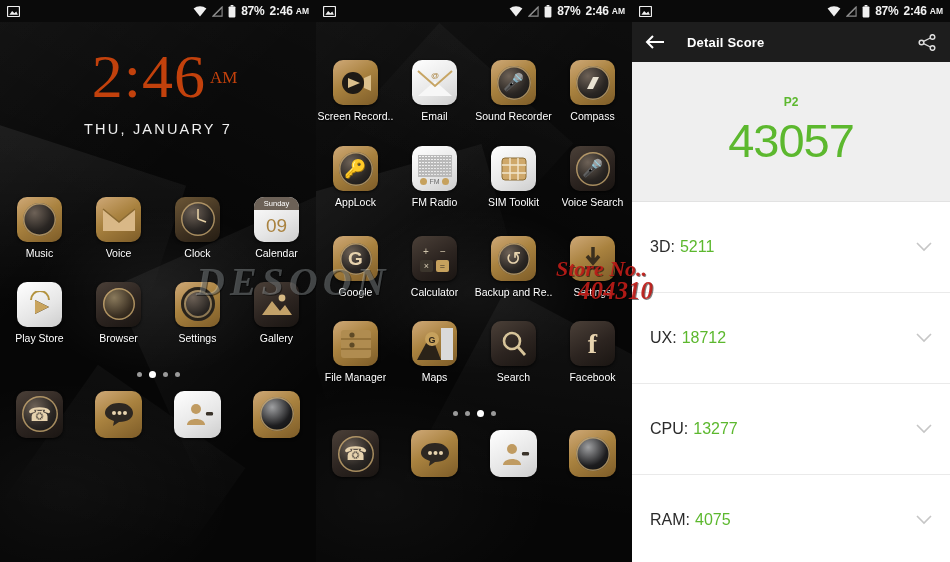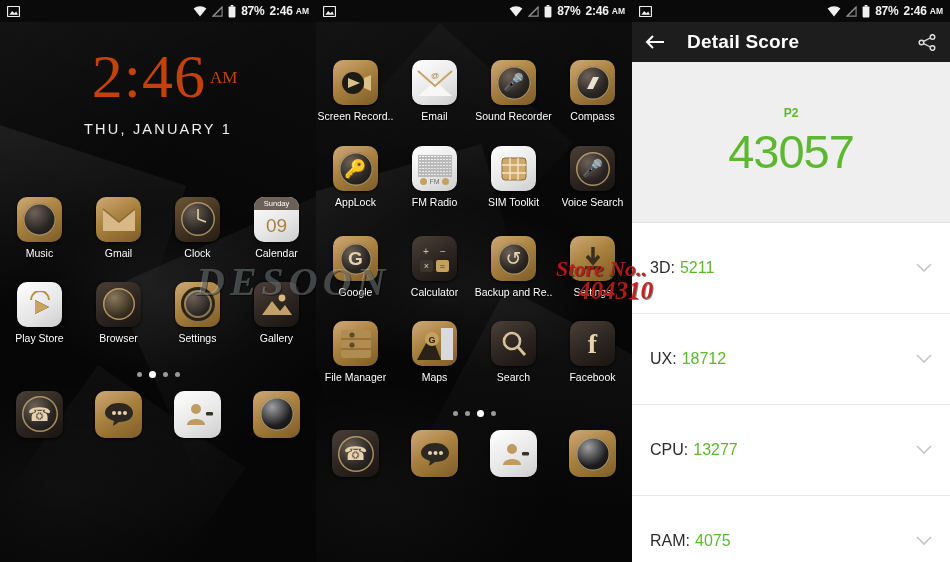--- a/index.html
+++ b/index.html
@@ -122,24 +122,24 @@
     font-weight: bold; font-style: italic;
     text-shadow: 1px 1px 0 rgba(0,0,0,.5);
     white-space: nowrap; line-height: 1.02;
   }
 
   
   .appbar {
     height: 40px; background: #1d1d1d; color: #fff;
     display: flex; align-items: center; padding: 0 13px;
   }
-  .appbar-title { font-size: 19px; font-weight: bold; margin-left: 22px; letter-spacing: .2px; }
+  .appbar-title { font-size: 13px; font-weight: bold; margin-left: 22px; letter-spacing: .2px; }
   .appbar-spacer { flex: 1; }
   .scorecard {
-    background: #efefef; height: 161px;
+    background: #efefef; height: 140px;
     display: flex; flex-direction: column; align-items: center; justify-content: center;
     border-bottom: 1px solid #e2e2e2;
   }
   .device { font-size: 12px; font-weight: bold; color: #5cb82e; margin-bottom: 4px; }
   .total { font-size: 47px; color: #5cb82e; font-weight: 400; letter-spacing: -1px; }
   .srow {
     height: 91px; background: #fff;
     border-bottom: 1px solid #eaeaea;
     display: flex; align-items: center; padding: 0 18px;
   }
@@ -189,38 +189,38 @@
         <span class="sb-text">87%</span>
         <span class="sb-text">2:46</span>
         <span class="sb-ampm">AM</span>
       </div>
     </div>
 
     <div class="clockwrap">
       <div class="clock-time">
         <span>2:46</span><span class="clock-ampm">AM</span>
       </div>
-      <div class="clock-date">THU, JANUARY 1</div>
+      <div class="clock-date">THU, JANUARY 7</div>
     </div>
 
     <div class="grid" style="margin-top:54px;">
       <div class="cell">
         <div class="appicon s-gold">
           <div class="disc" style="width:33px;height:33px;"></div>
         </div>
         <div class="applabel">Music</div>
       </div>
       <div class="cell">
         <div class="appicon s-gold">
           <svg width="34" height="26" viewBox="0 0 34 26">
               <path d="M1 25 L1 3 L17 16 L33 3 L33 25 Z" fill="#d9b887"></path>
               <path d="M1 3 L17 16 L33 3" fill="none" stroke="#8a6a33" stroke-width="1.5"></path>
             </svg>
         </div>
-        <div class="applabel">Gmail</div>
+        <div class="applabel">Voice</div>
       </div>
       <div class="cell">
         <div class="appicon s-darkgold">
           <div class="disc" style="width:34px;height:34px;position:relative;">
             <svg width="34" height="34" viewBox="0 0 34 34" style="position:absolute;left:0;top:0;">
                 <line x1="17" y1="17" x2="17" y2="7" stroke="#e4cfa4" stroke-width="1.6"></line>
                 <line x1="17" y1="17" x2="25" y2="20" stroke="#e4cfa4" stroke-width="1.6"></line>
               </svg>
           </div>
         </div>

